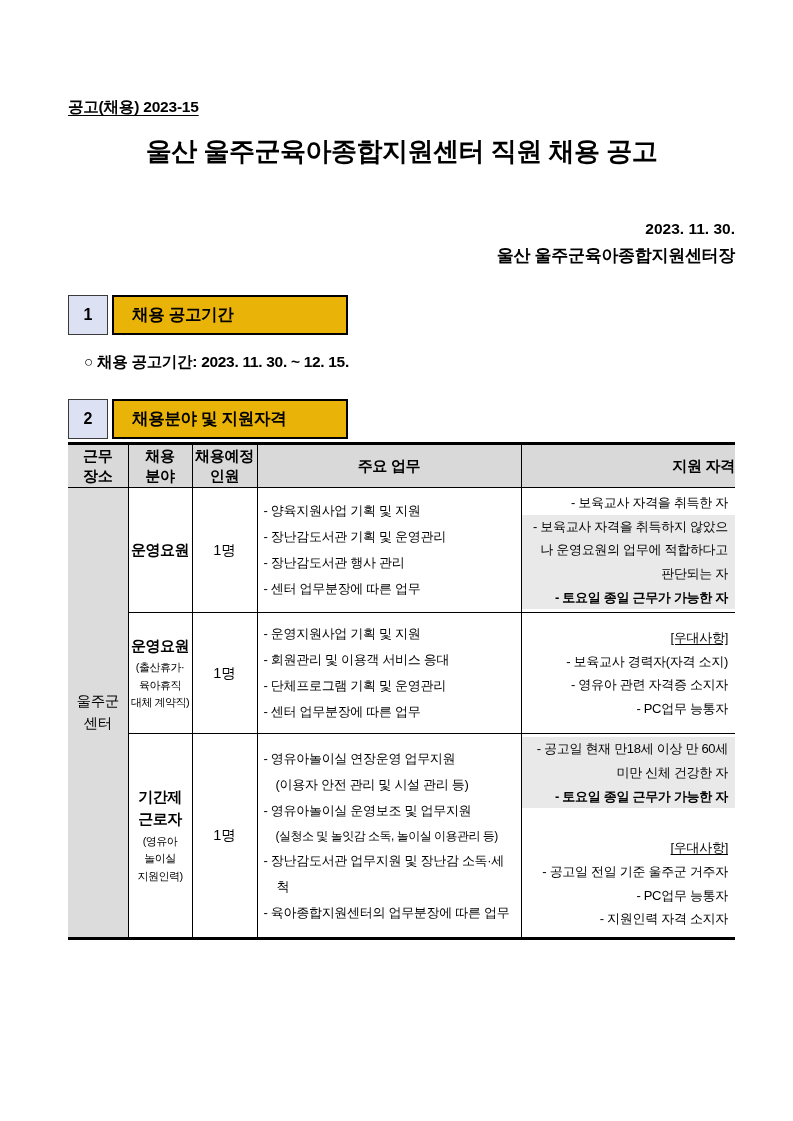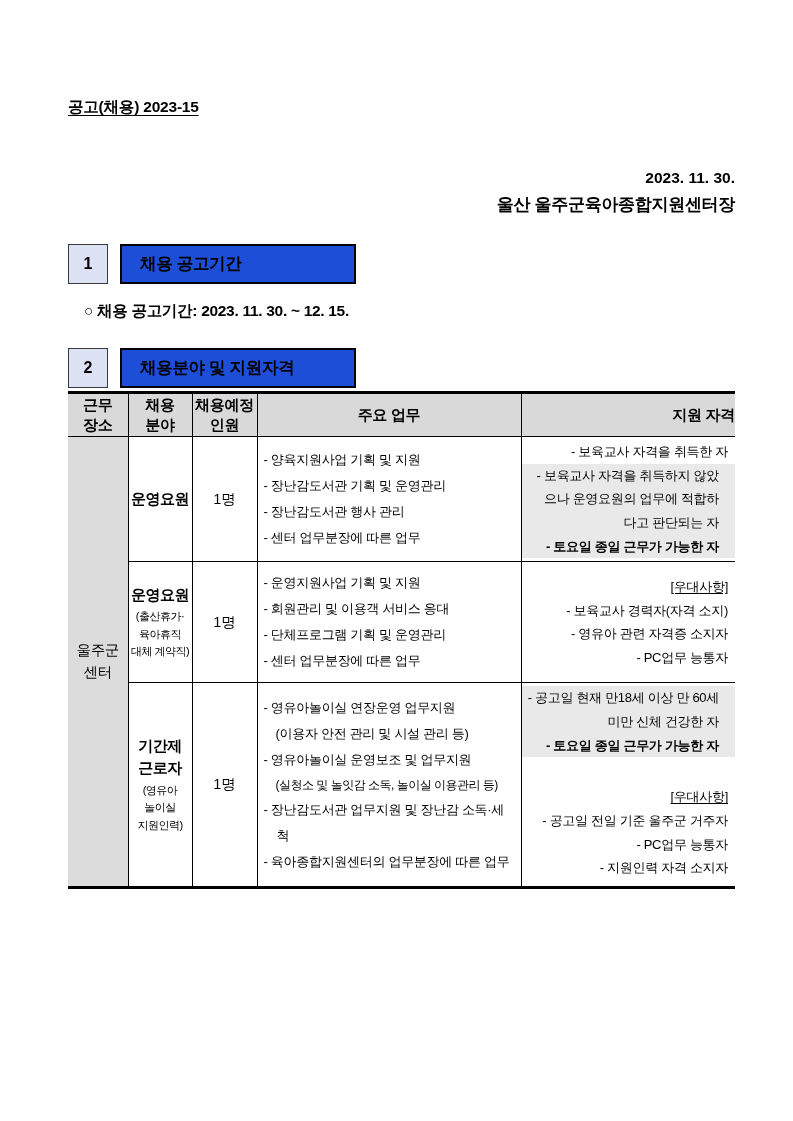--- a/index.html
+++ b/index.html
@@ -31,21 +31,21 @@
   .date-block{margin-top:48px;text-align:right;font-weight:bold;line-height:1.6;}
   .date-line{font-size:15.5px;}
   .signature-line{font-size:17px;letter-spacing:-0.3px;}
   .section{margin-top:26px;display:flex;align-items:stretch;height:40px;}
   .num-box{
     width:40px;background:var(--numbox-bg);border:1.6px solid #3a3a3a;
     display:flex;align-items:center;justify-content:center;
     font-size:16px;font-weight:bold;
   }
   .section-title-box{
-    width:236px;margin-left:12px;border:2px solid #000;background:#1d4ed8;
+    width:236px;margin-left:4px;border:2px solid #000;background:#eab308;
     display:flex;align-items:center;padding-left:18px;
     font-size:16.5px;font-weight:bold;letter-spacing:-0.3px;
   }
   .bullet-line{
     margin:17px 0 13px 16px;font-size:15.5px;font-weight:bold;letter-spacing:-0.3px;
   }
   
   table{
     width:667px;border-collapse:collapse;table-layout:fixed;
     border-top:3px solid #000;border-bottom:3px solid #000;margin-top:3px;
@@ -76,35 +76,36 @@
   .duty-cont{padding-left:12px;}
   .duty-cont.small{font-size:12px;letter-spacing:-0.5px;white-space:nowrap;}
   .qual-cell{padding:3px 7px 3px 6px;font-size:13px;line-height:1.82;letter-spacing:-0.3px;}
   .qual-cell.v-top{vertical-align:top;margin-top:21px;}
   .qual-cell.v-middle{vertical-align:middle;}
   .q-item{padding-left:12px;text-indent:-12px;}
   .q-label{text-decoration:underline;text-underline-offset:2px;padding-left:2px;}
   .q-gap{height:28px;}
   .q-item.highlight{
     background:var(--highlight);
-    margin:0 -7px 0 -6px;padding-left:18px;padding-right:16px;
+    margin:0 -7px 0 -6px;padding-left:18px;padding-right:7px;
   }
   .bold{font-weight:bold;}
   
   tr.row-0 > td{height:119px;}
   tr.row-1 > td{height:120px;}
   tr.row-2 > td{height:205px;}
 </style>
 </head>
 <body>
 
 <div class="page">
 
   <div class="doc-number">공고(채용) 2023-15</div>
 
+  <h1 class="title">울산 울주군육아종합지원센터 직원 채용 공고</h1>
 
 
   <div class="date-block">
     <div class="date-line">2023. 11. 30.</div>
     <div class="signature-line">울산 울주군육아종합지원센터장</div>
   </div>
 
   <div class="section">
     <div class="num-box">1</div>
     <div class="section-title-box">채용 공고기간</div>

